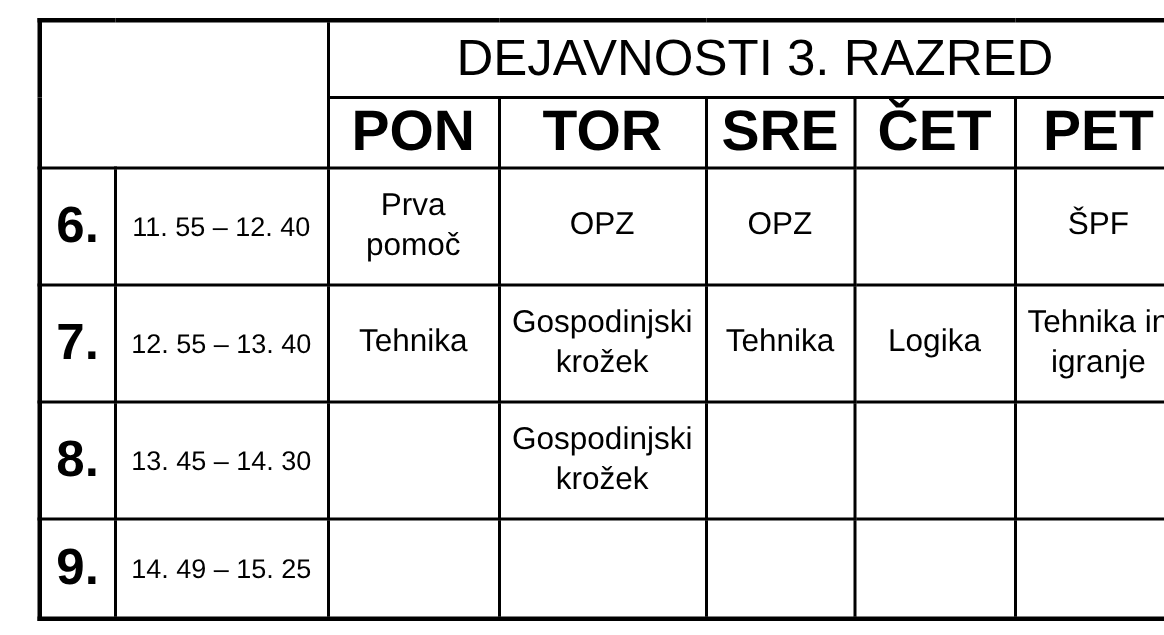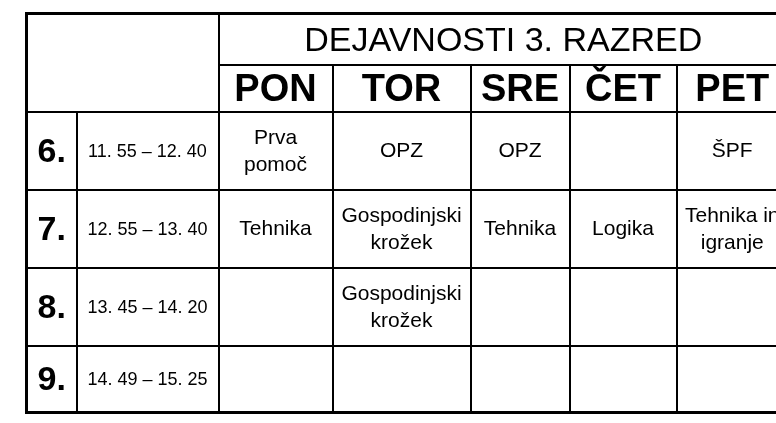--- a/index.html
+++ b/index.html
@@ -117,21 +117,21 @@
       <td class="time-cell">12. 55 – 13. 40</td>
       <td class="act-cell">Tehnika</td>
       <td class="act-cell">Gospodinjski krožek</td>
       <td class="act-cell">Tehnika</td>
       <td class="act-cell">Logika</td>
       <td class="act-cell">Tehnika in igranje</td>
     </tr>
 
     <tr class="r-p8">
       <td class="period-cell">8.</td>
-      <td class="time-cell">13. 45 – 14. 20</td>
+      <td class="time-cell">13. 45 – 14. 30</td>
       <td class="act-cell"></td>
       <td class="act-cell">Gospodinjski krožek</td>
       <td class="act-cell"></td>
       <td class="act-cell"></td>
       <td class="act-cell"></td>
     </tr>
 
     <tr class="r-p9">
       <td class="period-cell">9.</td>
       <td class="time-cell">14. 49 – 15. 25</td>

